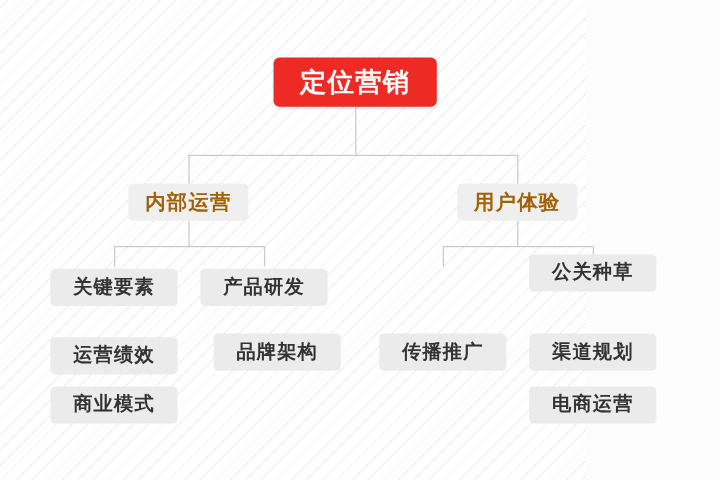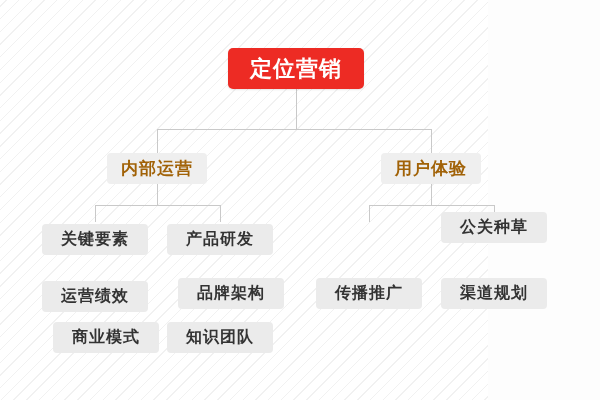--- a/index.html
+++ b/index.html
@@ -101,22 +101,22 @@
 
   <div class="node branch left">内部运营</div>
   <div class="node branch right">用户体验</div>
 
   <div class="node leaf" style="left:42px;  top:224px;">关键要素</div>
   <div class="node leaf" style="left:167px; top:224px;">产品研发</div>
 
   <div class="node leaf" style="left:42px;  top:281px;">运营绩效</div>
   <div class="node leaf" style="left:178px; top:278px;">品牌架构</div>
 
-  <div class="node leaf" style="left:53px;  top:322px;">商业模式</div>
-  <div class="node leaf" style="left:167px; top:322px;">知识团队</div>
+  <div class="node leaf" style="left:42px;  top:322px;">商业模式</div>
 
   <div class="node leaf" style="left:441px; top:212px;">公关种草</div>
 
   <div class="node leaf" style="left:316px; top:278px;">传播推广</div>
   <div class="node leaf" style="left:441px; top:278px;">渠道规划</div>
 
+  <div class="node leaf" style="left:441px; top:322px;">电商运营</div>
 
 </div>
 
 </body></html>

